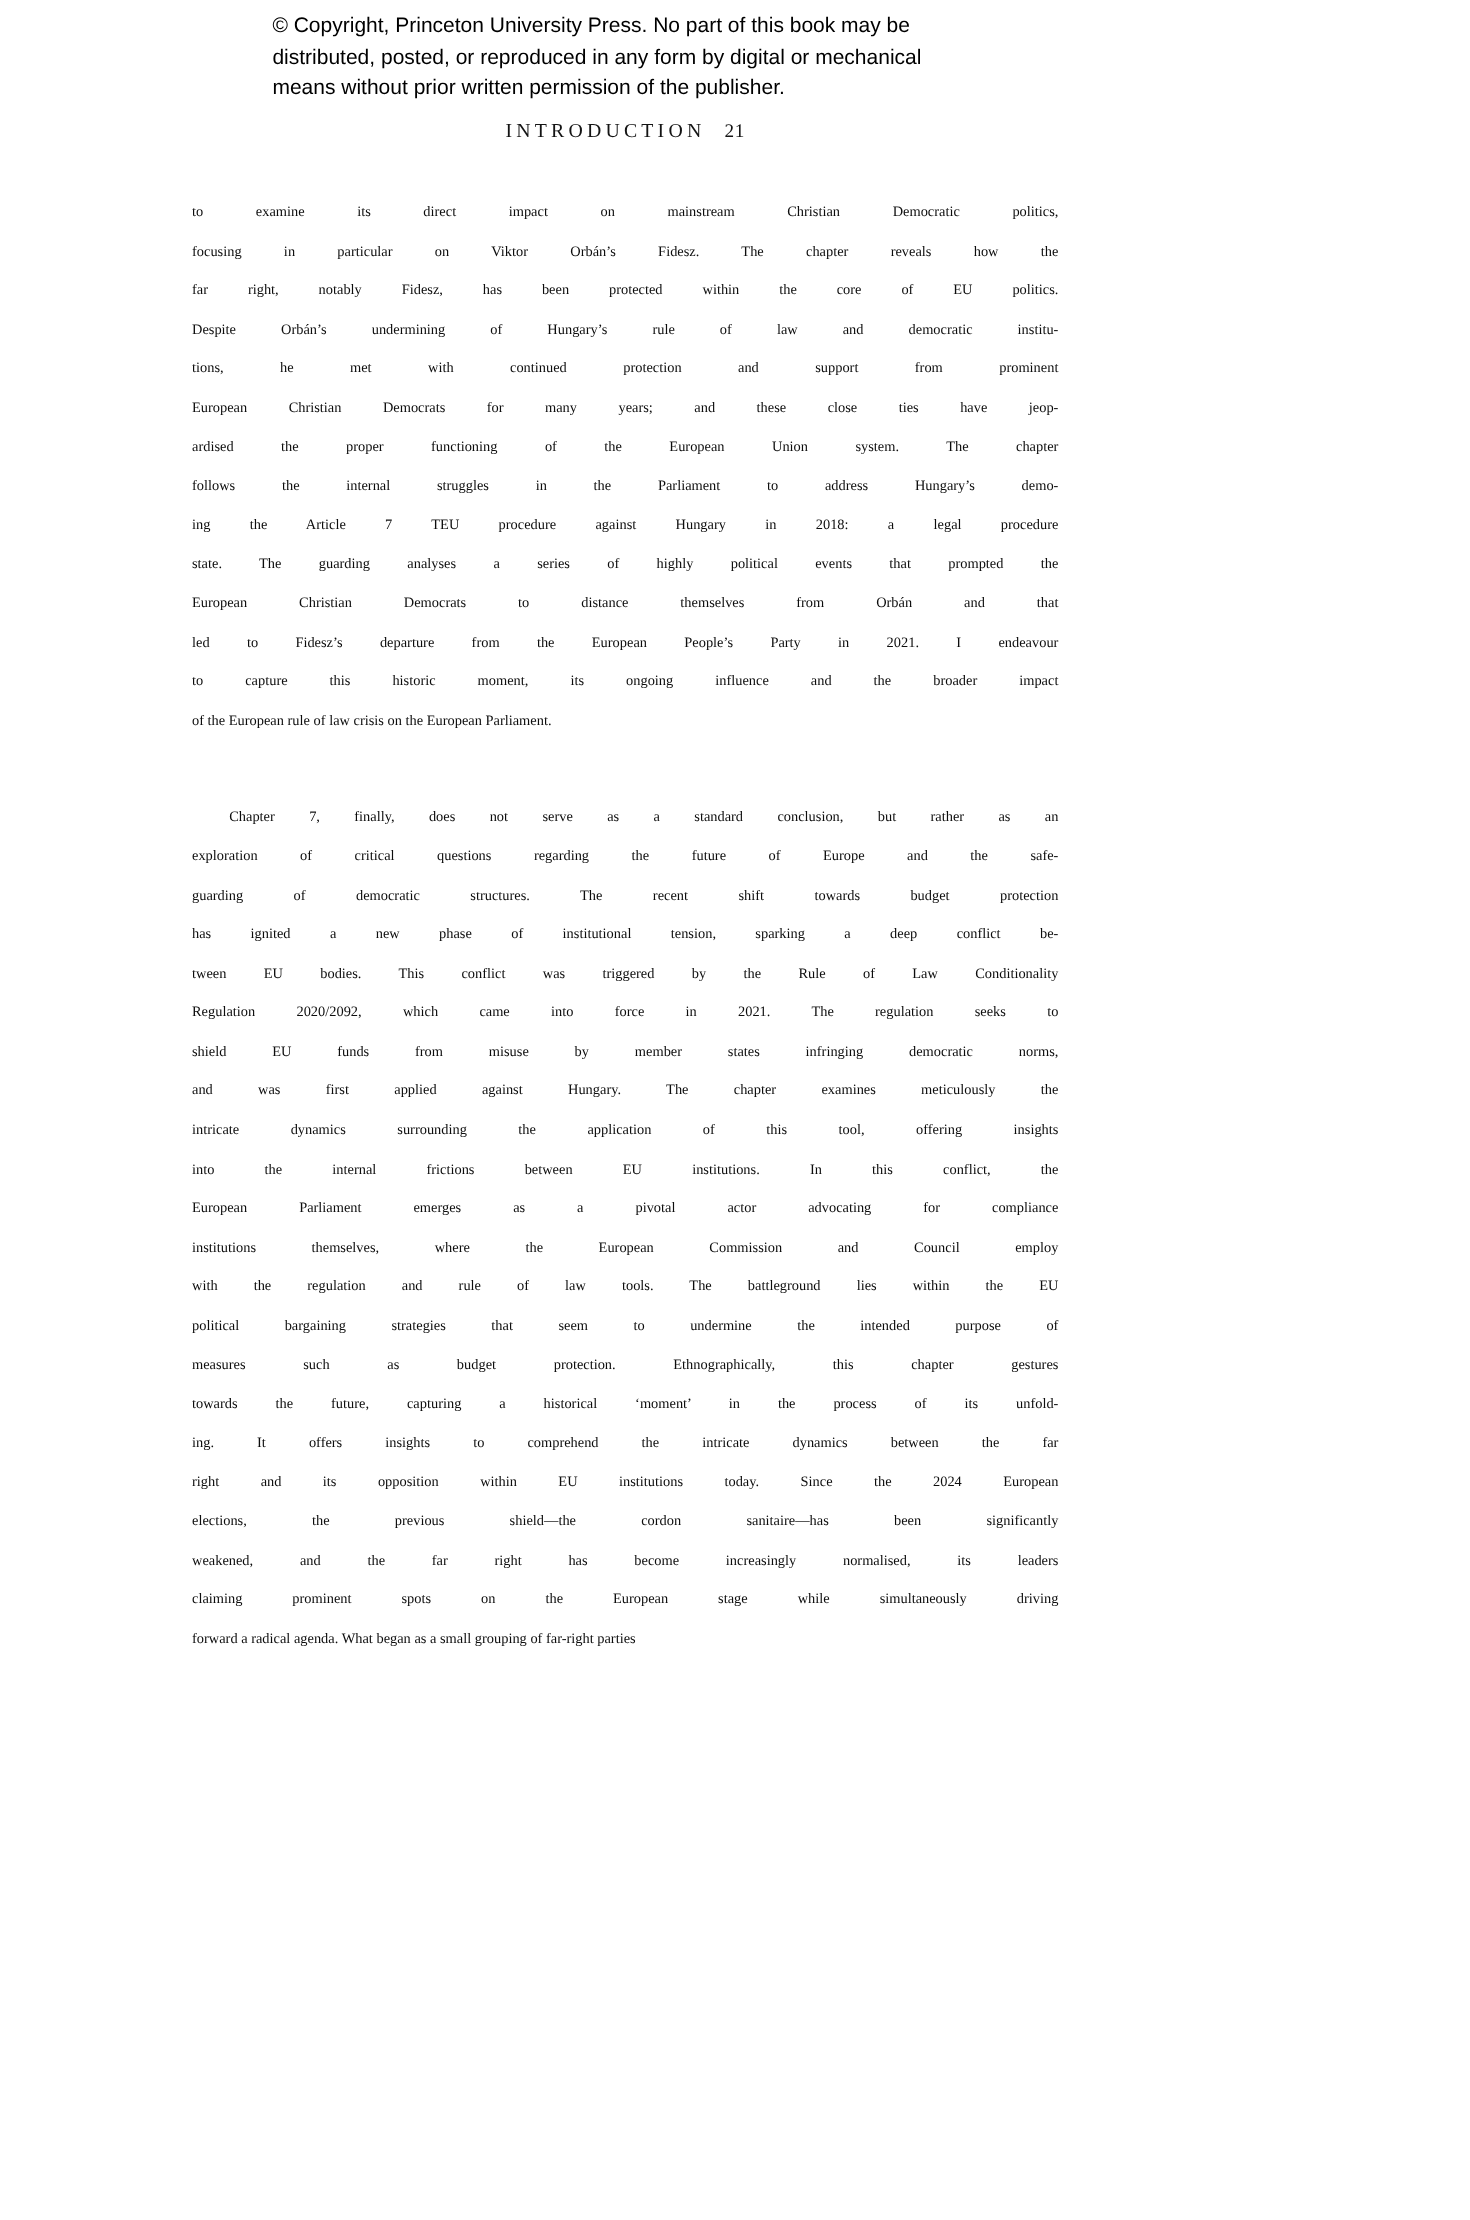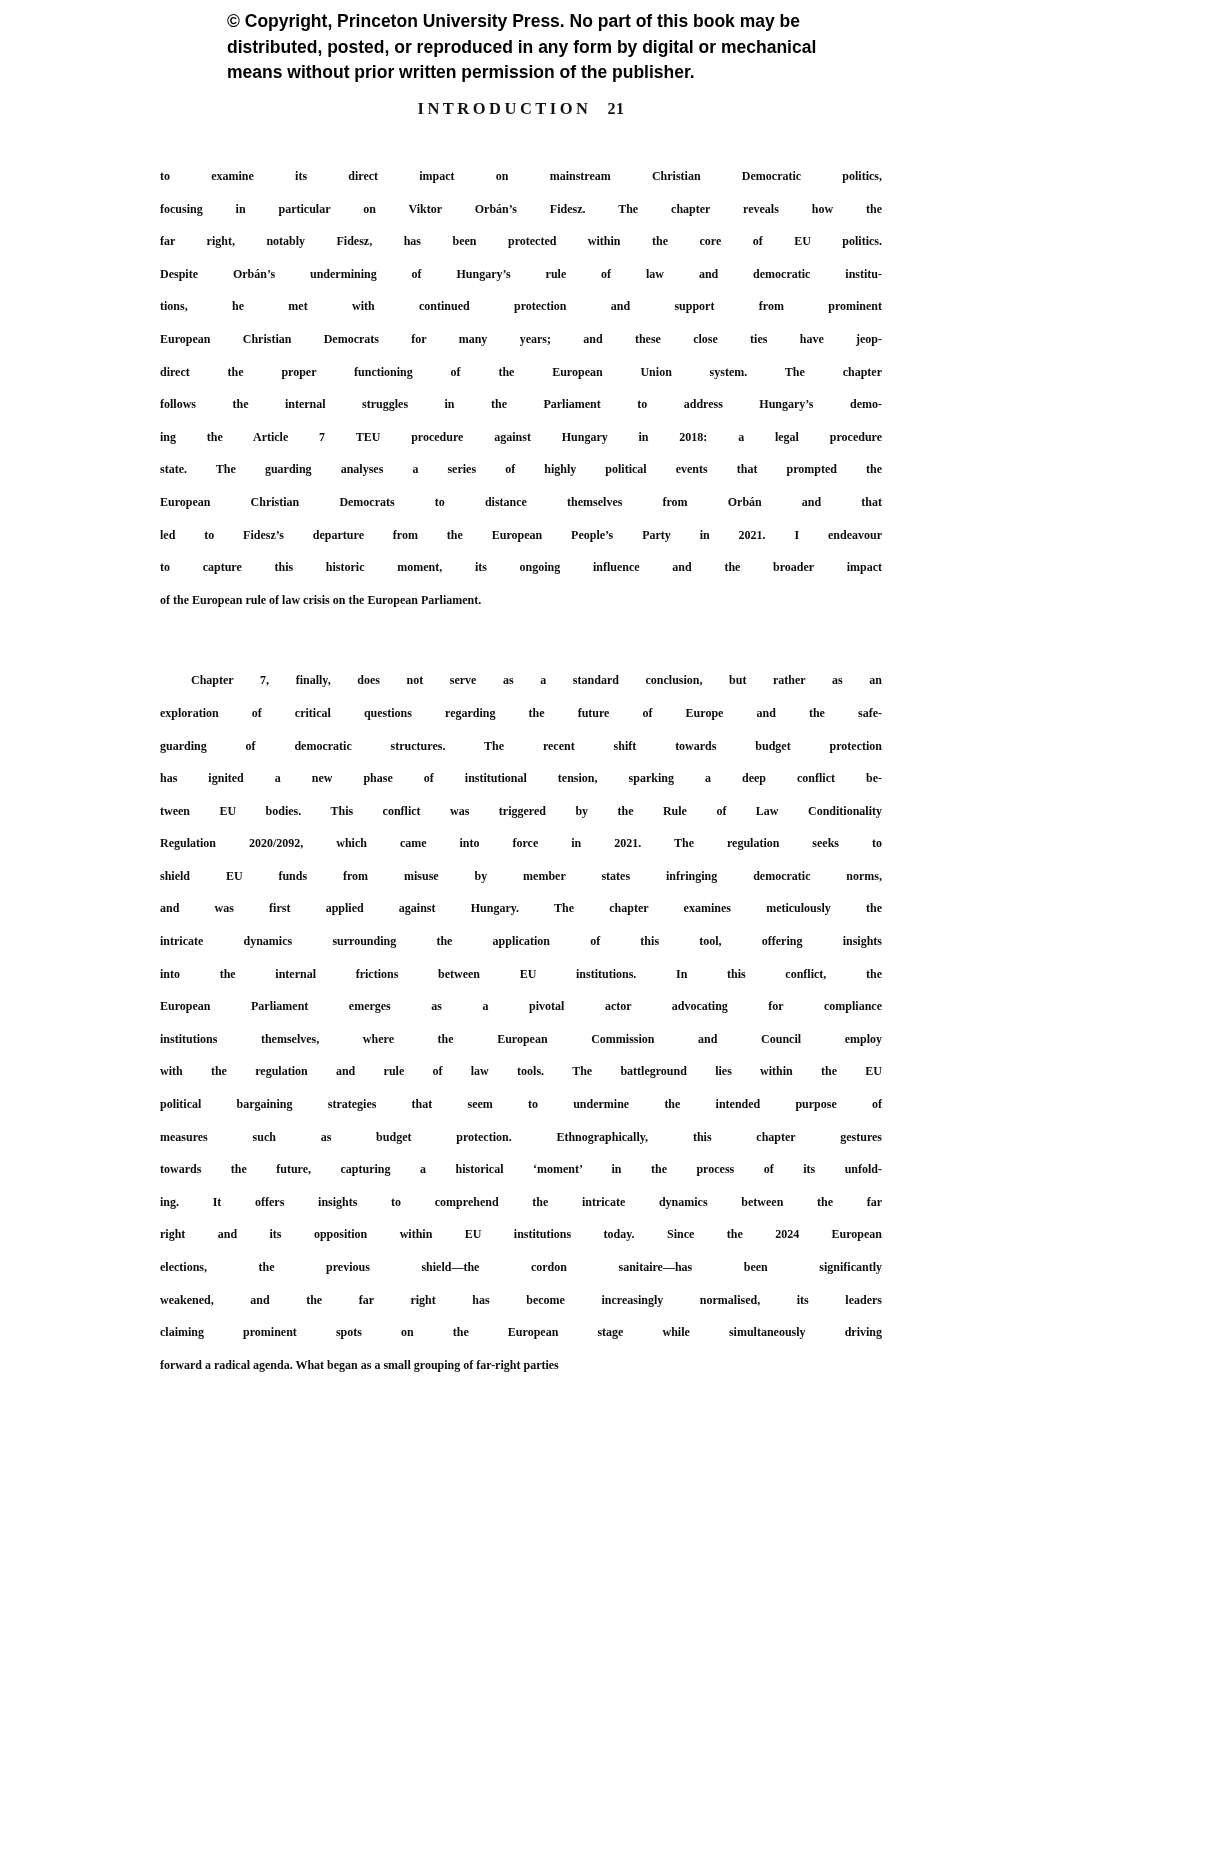--- a/index.html
+++ b/index.html
@@ -6,21 +6,20 @@
     margin: 0;
     padding: 0;
     background: #ffffff;
   }
   .page {
     position: relative;
     width: 1225px;
     height: 1703px;
     background: #ffffff;
     overflow: hidden;
-    font-weight: bold;
   }
   
   .copyright {
     position: absolute;
     left: 227px;
     top: 9px;
     font-family: "Liberation Sans", sans-serif;
     font-size: 17.5px;
     line-height: 25.5px;
     color: #000000;
@@ -101,21 +100,21 @@
     <span class="rh-title">INTRODUCTION</span><span class="rh-pagenum">21</span>
   </div>
 
   <div class="body-text">
       <div class="line justify">to examine its direct impact on mainstream Christian Democratic politics,</div>
       <div class="line justify">focusing in particular on Viktor Orbán’s Fidesz. The chapter reveals how the</div>
       <div class="line justify">far right, notably Fidesz, has been protected within the core of EU politics.</div>
       <div class="line justify">Despite Orbán’s undermining of Hungary’s rule of law and democratic institu-</div>
       <div class="line justify">tions, he met with continued protection and support from prominent</div>
       <div class="line justify">European Christian Democrats for many years; and these close ties have jeop-</div>
-      <div class="line justify">direct the proper functioning of the European Union system. The chapter</div>
+      <div class="line justify">ardised the proper functioning of the European Union system. The chapter</div>
       <div class="line justify">follows the internal struggles in the Parliament to address Hungary’s demo-</div>
       <div class="line justify">ing the Article 7 TEU procedure against Hungary in 2018: a legal procedure</div>
       <div class="line justify">state. The guarding analyses a series of highly political events that prompted the</div>
       <div class="line justify">European Christian Democrats to distance themselves from Orbán and that</div>
       <div class="line justify">led to Fidesz’s departure from the European People’s Party in 2021. I endeavour</div>
       <div class="line justify">to capture this historic moment, its ongoing influence and the broader impact</div>
       <div class="line nojust">of the European rule of law crisis on the European Parliament.</div>
       <div class="line justify indent">Chapter 7, finally, does not serve as a standard conclusion, but rather as an</div>
       <div class="line justify">exploration of critical questions regarding the future of Europe and the safe-</div>
       <div class="line justify">guarding of democratic structures. The recent shift towards budget protection</div>

